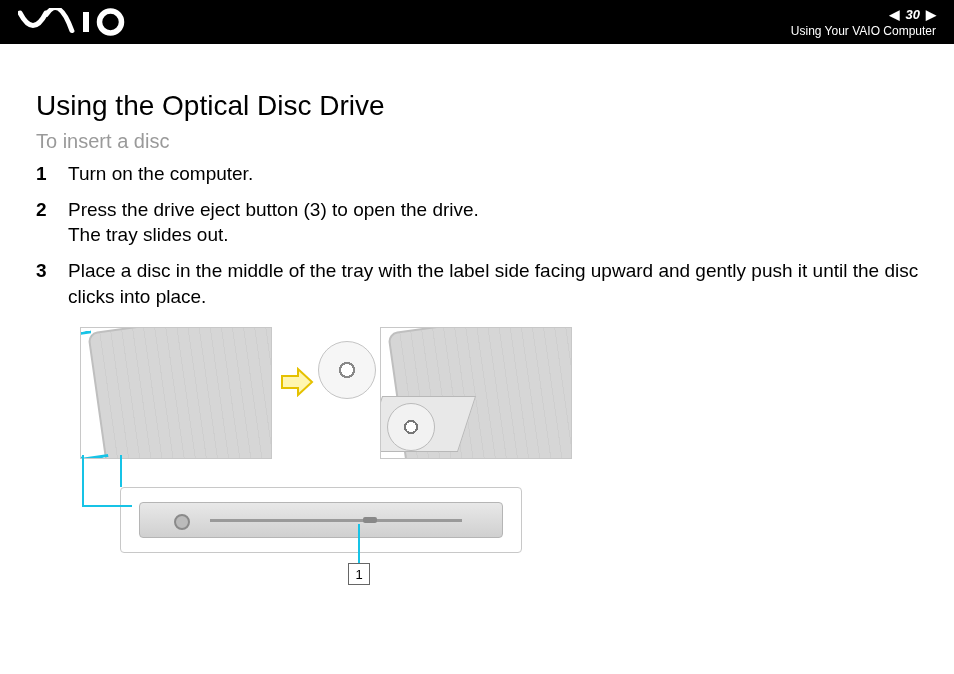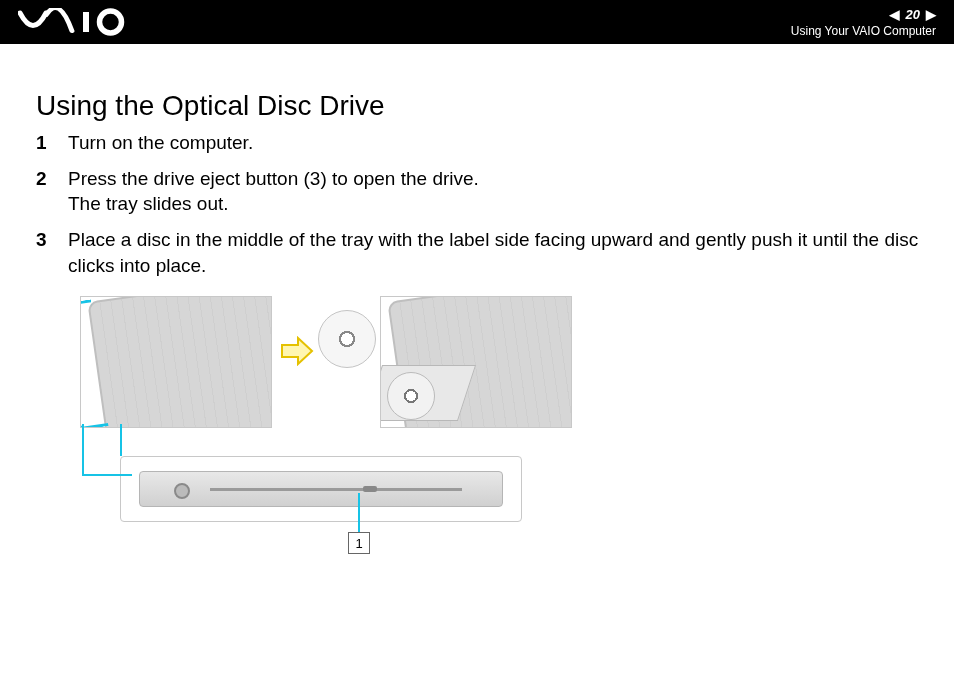--- a/index.html
+++ b/index.html
@@ -217,32 +217,33 @@
   <svg class="vaio-logo" viewBox="0 0 240 56" aria-label="VAIO">
     <path d="M4 10 Q 30 60 56 10" fill="none" stroke="#fff" stroke-width="10" stroke-linecap="round"></path>
     <path d="M56 10 Q 82 -40 108 50" fill="none" stroke="#fff" stroke-width="10" stroke-linecap="round" transform="translate(0 6) scale(1 0.8)"></path>
     <rect x="130" y="8" width="12" height="40" fill="#fff"></rect>
     <circle cx="185" cy="28" r="22" fill="none" stroke="#fff" stroke-width="11"></circle>
   </svg>
 
   <div class="topbar-right">
     <div class="pager">
       <span class="tri">◀</span>
-      <span>20</span>
+      <span>30</span>
       <span class="tri">▶</span>
     </div>
     <div class="breadcrumb">Using Your VAIO Computer</div>
   </div>
 </div>
 
 <div class="page">
 
   <h1>Using the Optical Disc Drive</h1>
 
 
+  <h2>To insert a disc</h2>
 
   <ol class="steps">
     <li>
         <span>Turn on the computer.</span>
       </li>
     <li>
         <span style="white-space:pre-line">Press the drive eject button (3) to open the drive.
 The tray slides out.</span>
       </li>
     <li>

